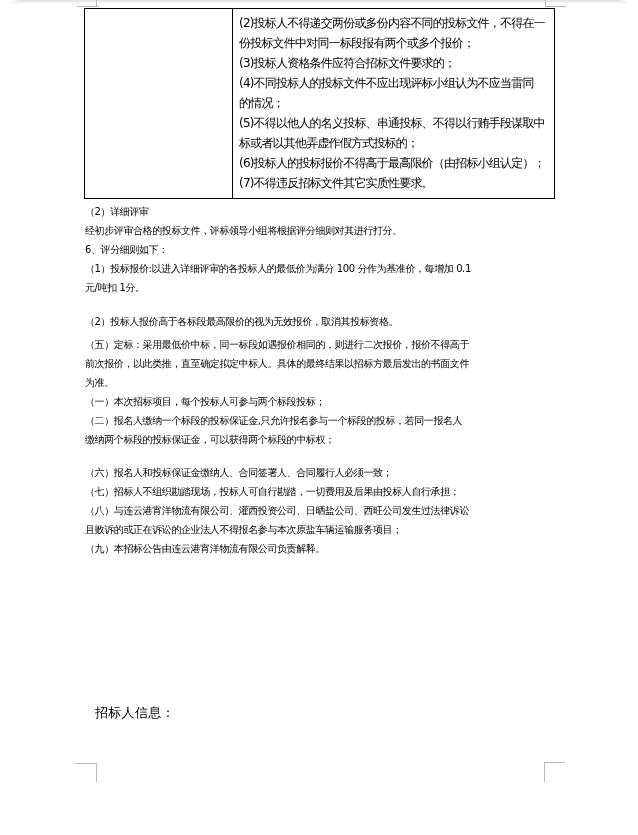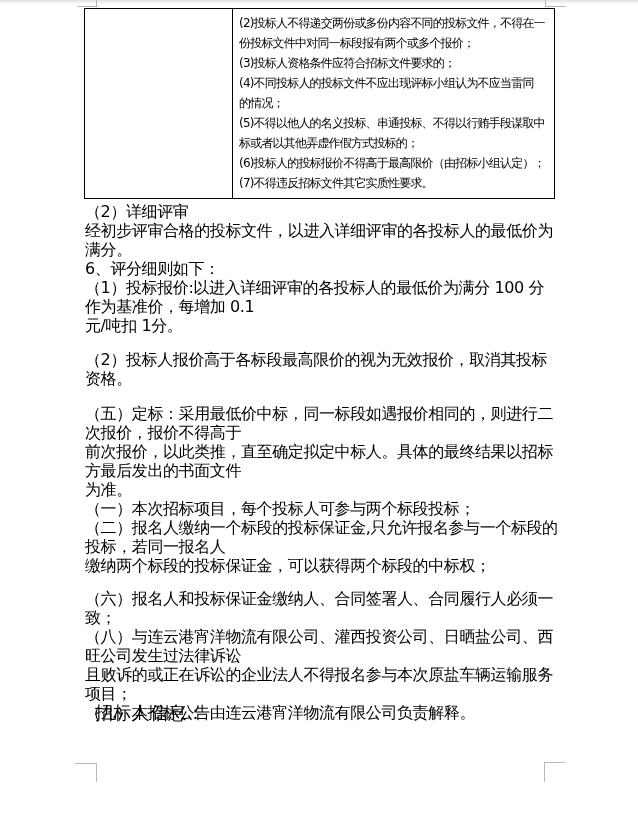--- a/index.html
+++ b/index.html
@@ -3,20 +3,21 @@
 <meta charset="utf-8">
 <style>
   html,body{margin:0;padding:0;background:#ffffff;}
   .page{
     position:relative;
     width:638px;height:835px;
     background:#ffffff;
     color:#000000;
     font-family:"DejaVu Sans",sans-serif;
     overflow:hidden;
+    border-radius:20px;
   }
   .top-shade{
     position:absolute;left:0;top:0;width:638px;height:4px;
     background:linear-gradient(#e0e0e0,rgba(255,255,255,0));
   }
   .mark{position:absolute;background:#b9b9b9;}
   
   .m-tl-h{left:77px;top:6px;width:21px;height:1px;}
   .m-tl-v{left:96px;top:0;width:1px;height:7px;}
   .m-tr-h{left:545px;top:6px;width:21px;height:1px;}
@@ -37,31 +38,31 @@
     flex:1;
     padding:4px 3px 0 6px;
     font-size:12px;line-height:20px;
     letter-spacing:-0.8px;
     white-space:pre-line;
     overflow:hidden;
   }
 
   .paras{
     position:absolute;left:85px;top:202px;width:474px;
-    font-size:16px;line-height:19px;letter-spacing:-0.4px;
+    font-size:10px;line-height:19px;letter-spacing:-0.4px;
   }
   .para{white-space:pre-line;margin:0;}
   .para.bold{font-weight:bold;}
   .paras .para:nth-child(5){margin-top:15px;}
-  .paras .para:nth-child(6){margin-top:16px;}
+  .paras .para:nth-child(6){margin-top:4px;}
   .paras .para:nth-child(9){margin-top:14px;}
 
   .tenderer{
     position:absolute;left:95px;top:705px;
-    font-size:18px;line-height:16.5px;letter-spacing:0.3px;
+    font-size:13px;line-height:16.5px;letter-spacing:0.3px;
   }
   .tenderer div{white-space:pre;}
 </style>
 </head>
 <body>
 
 <div class="page">
 
   <div class="top-shade"></div>
 
@@ -82,32 +83,33 @@
 (4)不同投标人的投标文件不应出现评标小组认为不应当雷同
 的情况；
 (5)不得以他人的名义投标、串通投标、不得以行贿手段谋取中
 标或者以其他弄虚作假方式投标的；
 (6)投标人的投标报价不得高于最高限价（由招标小组认定）；
 (7)不得违反招标文件其它实质性要求。</div>
   </div>
 
   <div class="paras">
       <div class="para">（2）详细评审</div>
-      <div class="para">经初步评审合格的投标文件，以进入详细评审的各投标人的最低价为满分。</div>
+      <div class="para">经初步评审合格的投标文件，评标领导小组将根据评分细则对其进行打分。</div>
       <div class="para">6、评分细则如下：</div>
       <div class="para">（1）投标报价:以进入详细评审的各投标人的最低价为满分 100 分作为基准价，每增加 0.1
 元/吨扣 1分。</div>
       <div class="para">（2）投标人报价高于各标段最高限价的视为无效报价，取消其投标资格。</div>
       <div class="para">（五）定标：采用最低价中标，同一标段如遇报价相同的，则进行二次报价，报价不得高于
 前次报价，以此类推，直至确定拟定中标人。具体的最终结果以招标方最后发出的书面文件
 为准。</div>
       <div class="para">（一）本次招标项目，每个投标人可参与两个标段投标；</div>
       <div class="para">（二）报名人缴纳一个标段的投标保证金,只允许报名参与一个标段的投标，若同一报名人
 缴纳两个标段的投标保证金，可以获得两个标段的中标权；</div>
       <div class="para">（六）报名人和投标保证金缴纳人、合同签署人、合同履行人必须一致；</div>
+      <div class="para">（七）招标人不组织勘踏现场，投标人可自行勘踏，一切费用及后果由投标人自行承担；</div>
       <div class="para">（八）与连云港宵洋物流有限公司、灌西投资公司、日晒盐公司、西旺公司发生过法律诉讼
 且败诉的或正在诉讼的企业法人不得报名参与本次原盐车辆运输服务项目；</div>
       <div class="para">（九）本招标公告由连云港宵洋物流有限公司负责解释。</div>
     </div>
 
   <div class="tenderer">
     <div>招标人信息：</div>
   </div>
 
 </div>

